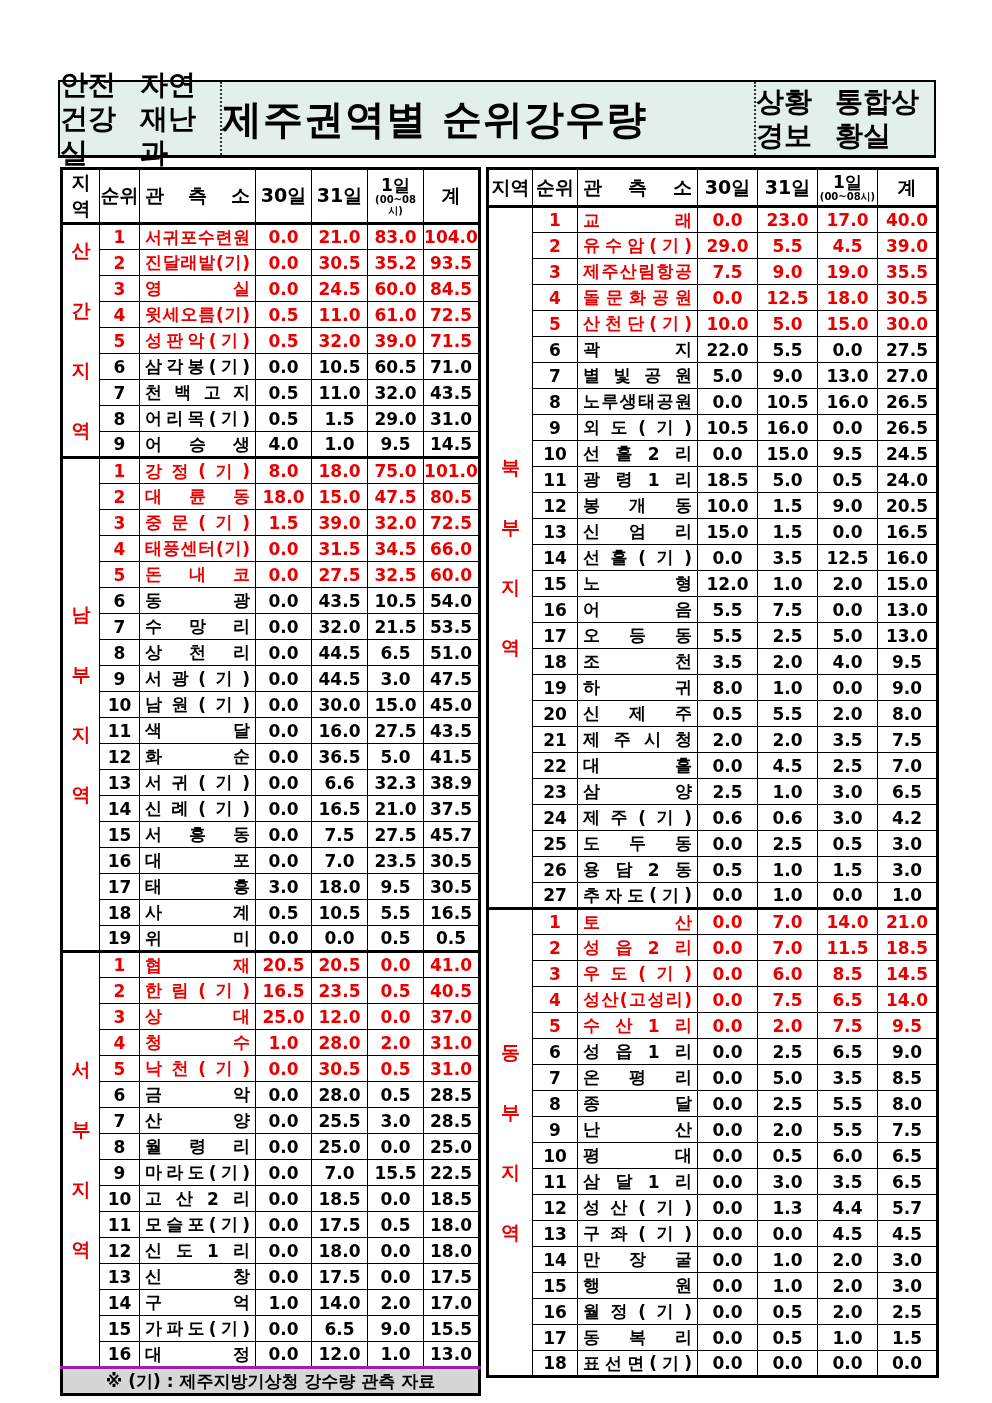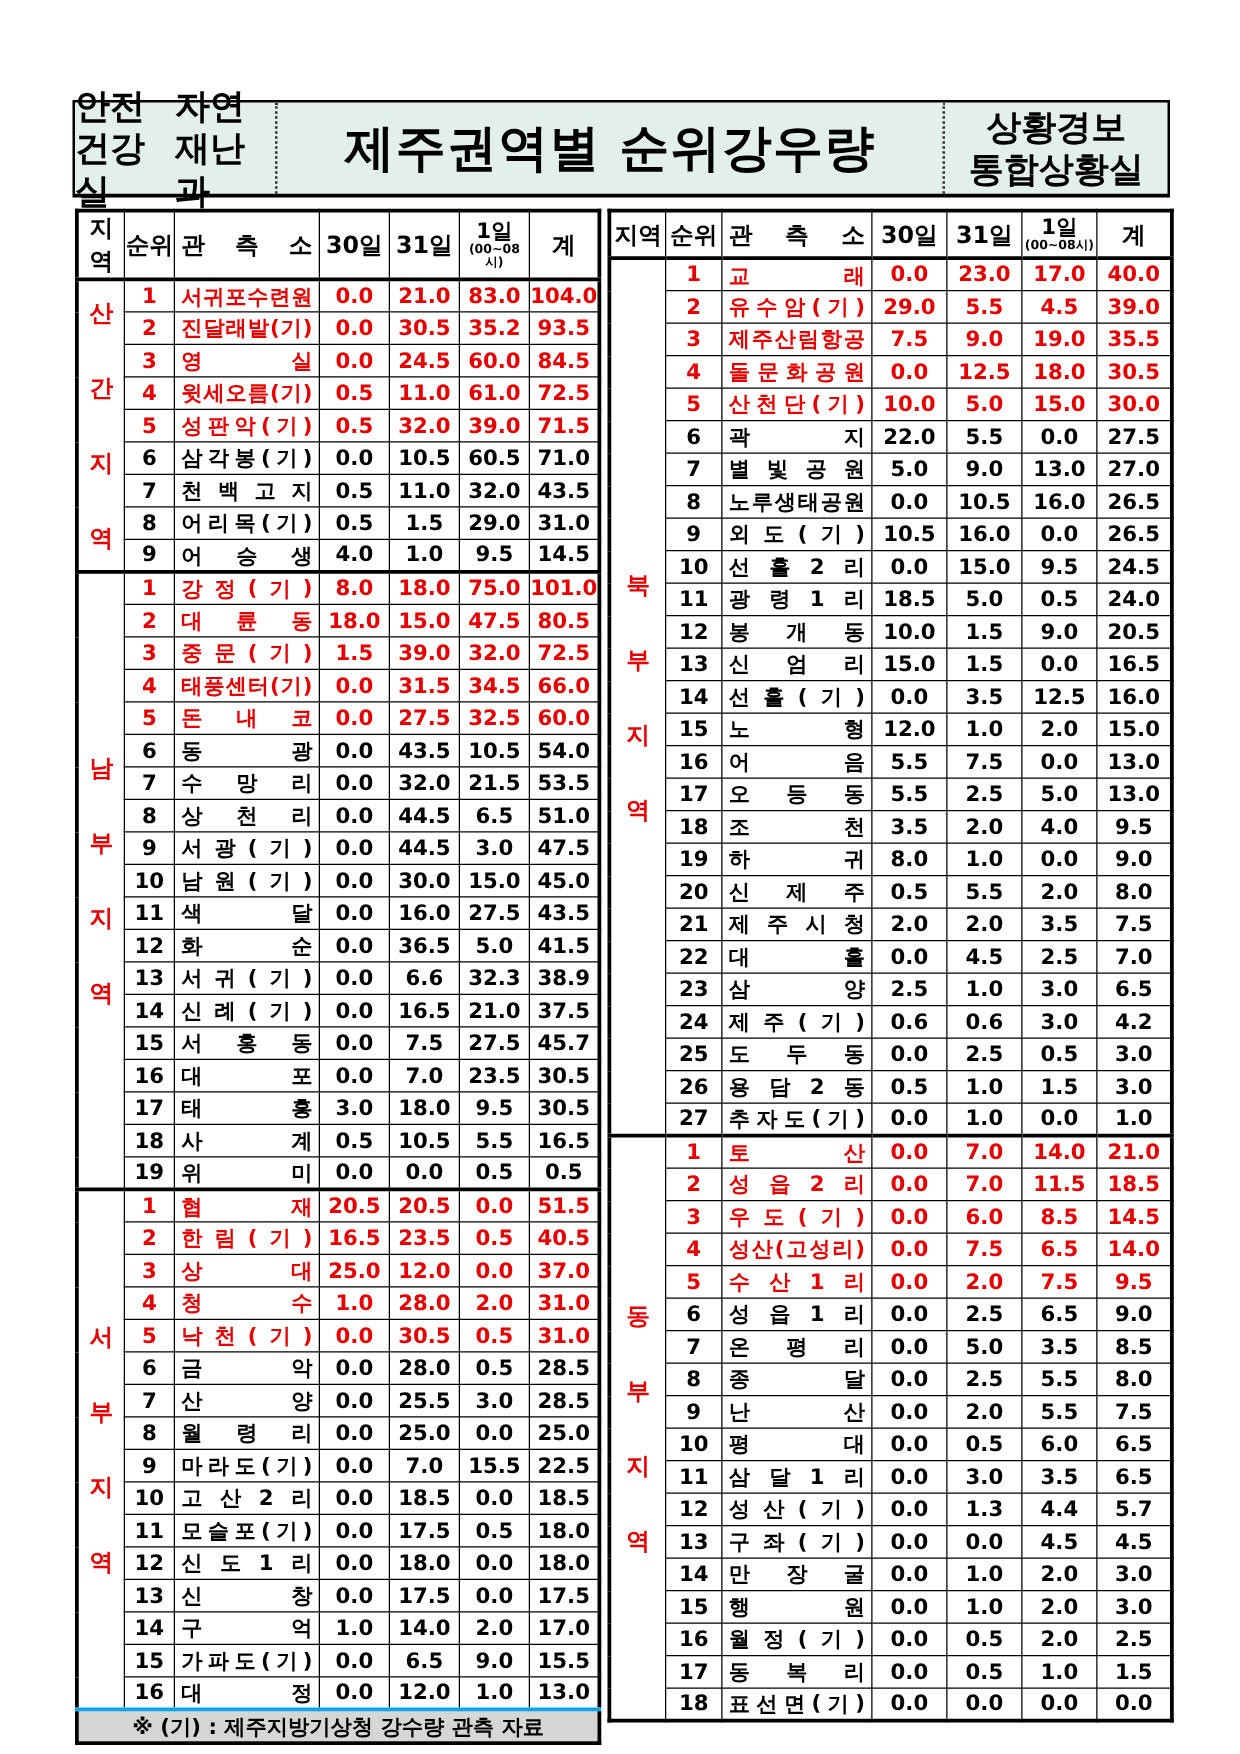--- a/index.html
+++ b/index.html
@@ -15,29 +15,29 @@
     background:#e3efeb;
     border:2px solid #000; border-bottom-width:3px;
     display:flex; align-items:stretch;
   }
   .tb-dept {
     width:160px; display:flex; flex-direction:row; justify-content:center;
     align-items:center; font-weight:bold; font-size:28px; line-height:34px;
   }
   .tb-center {
     flex:1; border-left:2px dotted #333; border-right:2px dotted #333;
-    display:flex; flex-direction:column; justify-content:center; align-items:center;
+    display:flex; flex-direction:column; justify-content:center; align-items:flex-start;
   }
   .tb-title { font-weight:bold; font-size:40px; line-height:42px; letter-spacing:1px; }
   .tb-subtitle {
     font-family:"Liberation Serif","DejaVu Serif",serif;
     font-weight:bold; font-size:25px; line-height:28px; margin-top:1px;
   }
   .tb-office {
-    width:178px; display:flex; flex-direction:column; justify-content:center;
+    width:178px; display:flex; flex-direction:row; justify-content:center;
     align-items:center; font-weight:bold; font-size:28px; line-height:34px;
   }
   
   table {
     position:absolute; top:167px; border-collapse:collapse; table-layout:fixed;
     border:3px solid #000; background:#fff;
   }
   #left-table  { left:60px;  width:418px; }
   #right-table { left:486px; width:450px; }
   th, td { border:1px solid #000; text-align:center; vertical-align:middle; overflow:hidden; }
@@ -53,21 +53,21 @@
     display:flex; flex-direction:column; justify-content:center; align-items:center;
     height:100%; gap:34px; font-size:19px; font-weight:bold; color:#000;
   }
   .station-wrap, .justify-wrap {
     display:flex; justify-content:space-between; align-items:center;
     padding:0 5px; width:100%;
   }
   .station-wrap span { font-size:17px; }
   .justify-wrap span { font-size:19px; }
   tfoot td {
-    height:27px; background:#d6d6d6; border-top:3px solid #0ea5e9;
+    height:27px; background:#d6d6d6; border-top:3px solid #a21caf;
     font-size:17px; font-weight:bold;
   }
 </style>
 </head>
 <body>
 
 <div class="title-bar">
   <div class="tb-dept">
     <div>안전건강실</div>
     <div>자연재난과</div>
@@ -561,21 +561,21 @@
         <td>1</td>
         <td>
           <div class="station-wrap">
             <span>협</span>
             <span>재</span>
           </div>
         </td>
         <td>20.5</td>
         <td>20.5</td>
         <td>0.0</td>
-        <td>51.5</td>
+        <td>41.0</td>
       </tr>
       <tr class="hl">
         <td>2</td>
         <td>
           <div class="station-wrap">
             <span>한</span>
             <span>림</span>
             <span>(</span>
             <span>기</span>
             <span>)</span>

